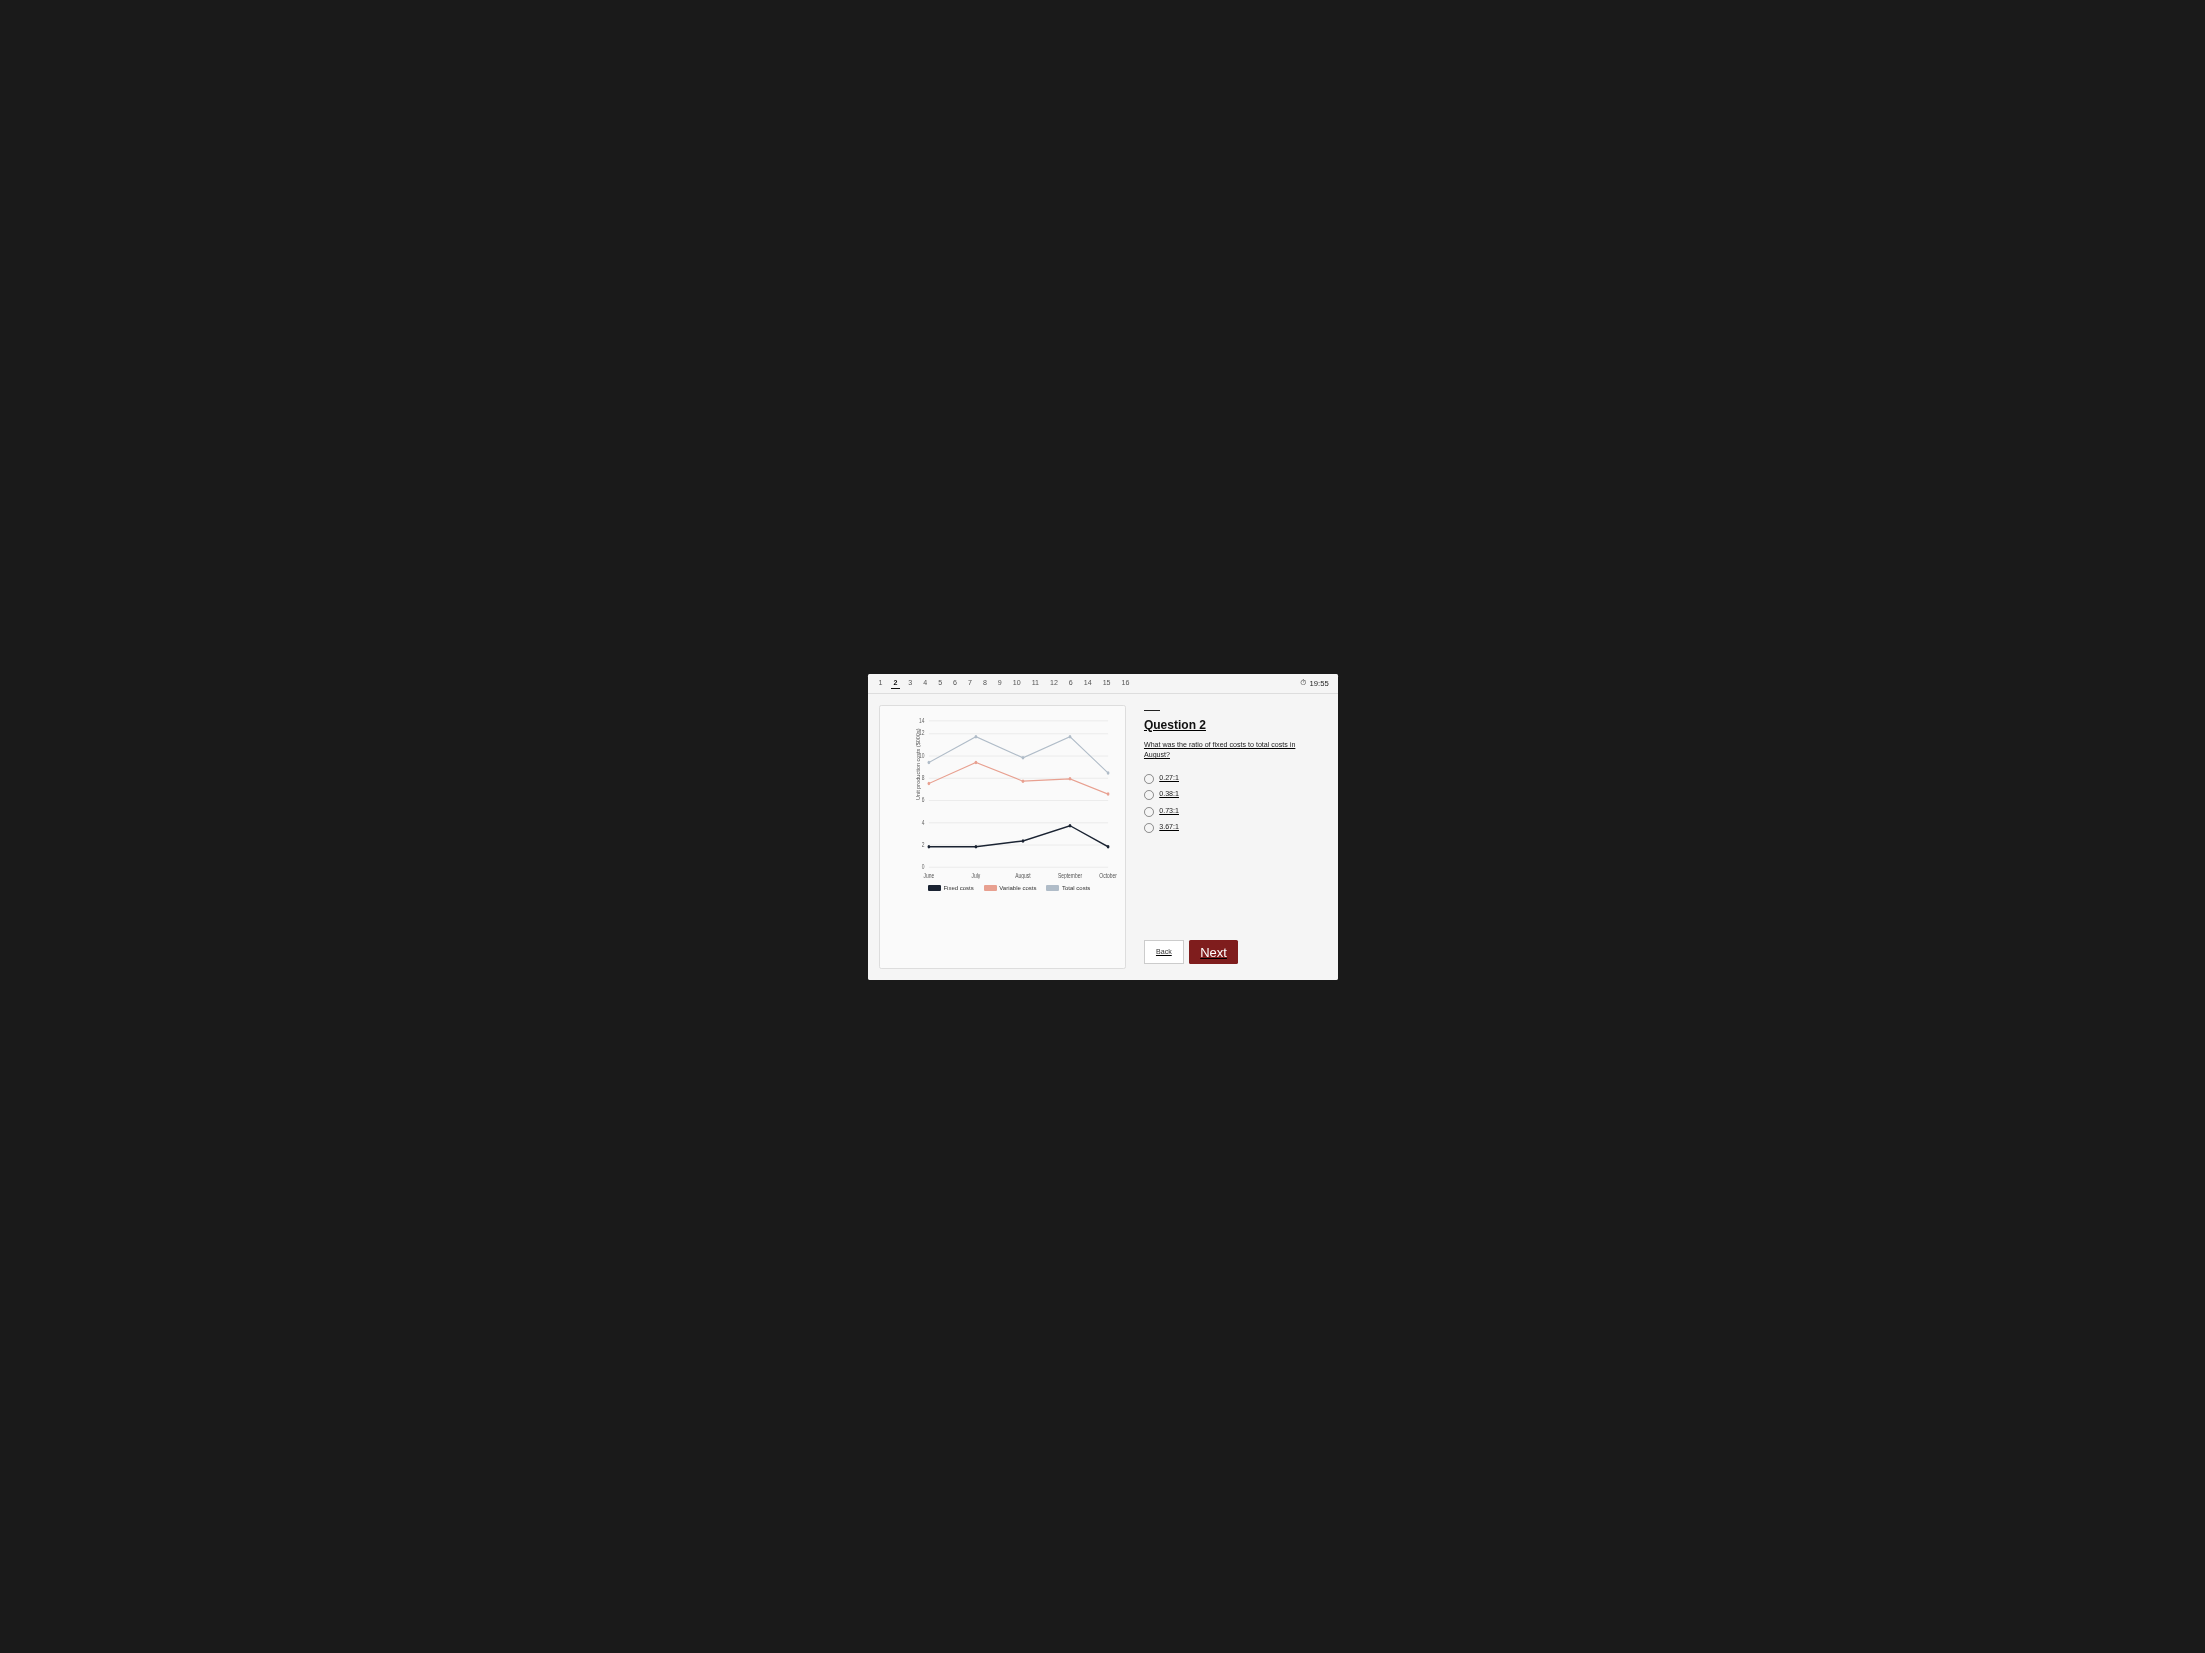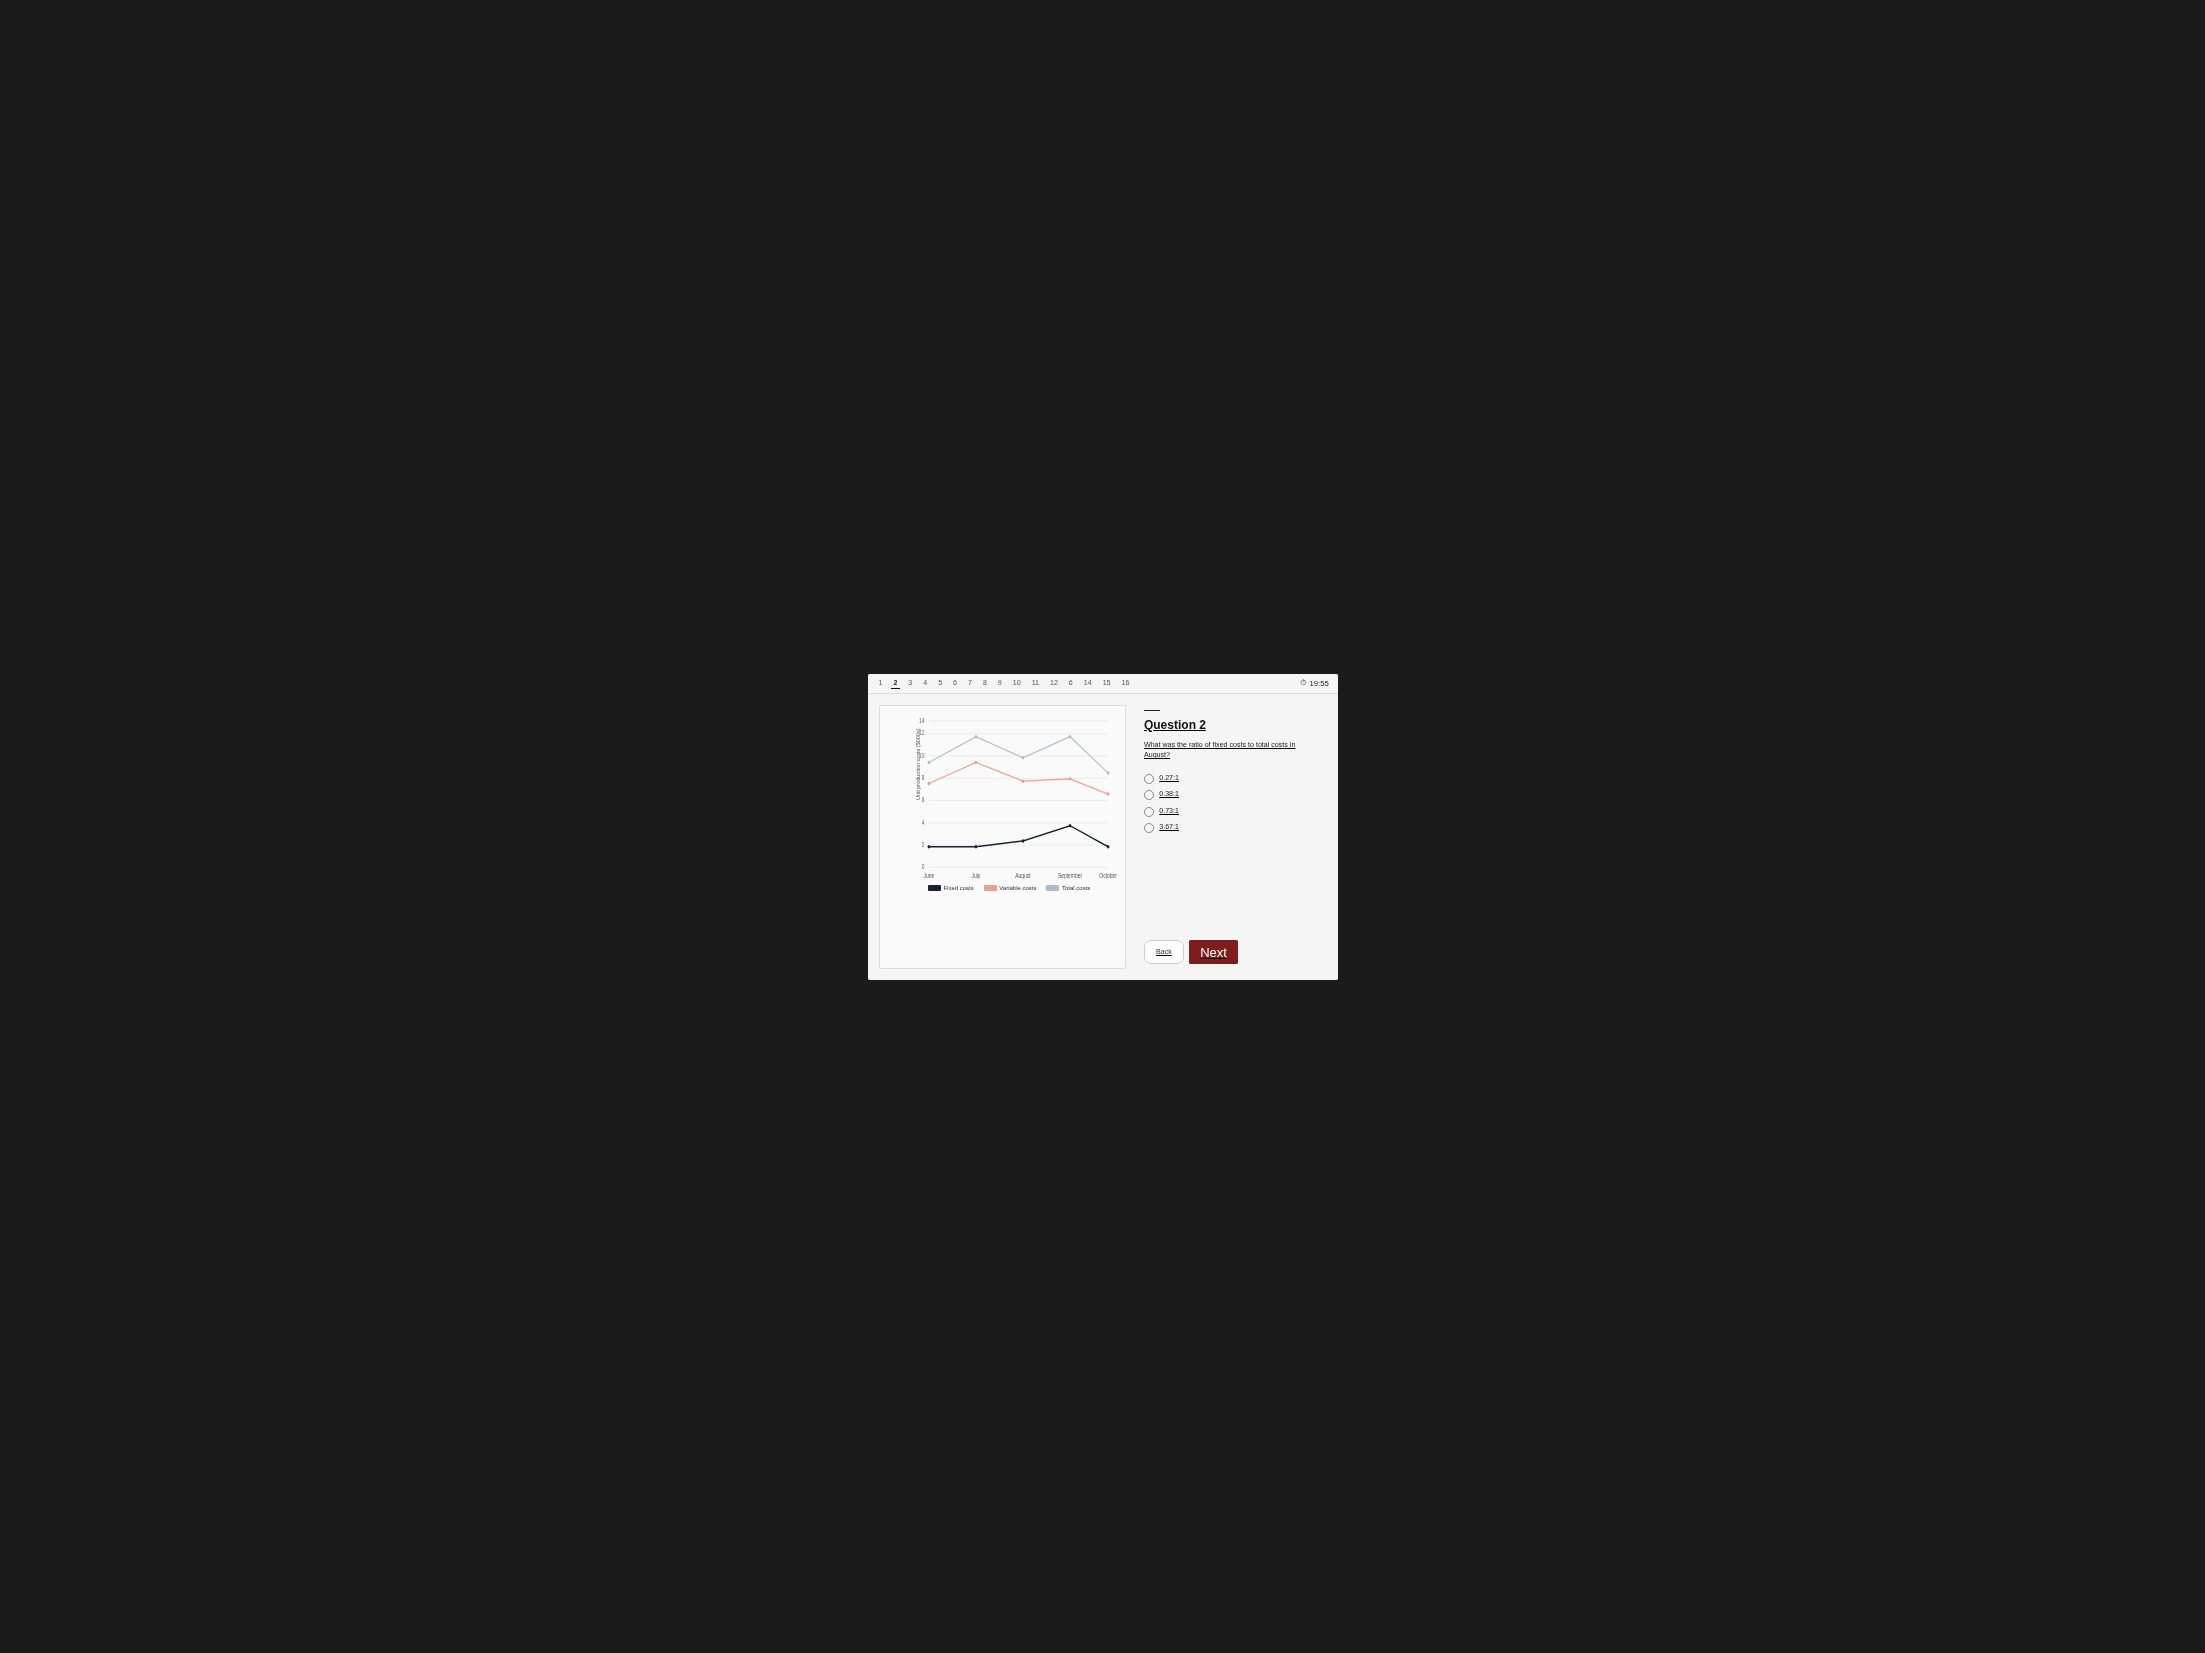--- a/index.html
+++ b/index.html
@@ -163,21 +163,21 @@
     .button-row {
       display: flex;
       gap: 5.5px;
       margin-top: auto;
     }
     .btn-back {
       padding: 5px 11px;
       font-size: 7.1px;
       background: white;
       border: 0.5px solid #ccc;
-      border-radius: 7px;
+      border-radius: 0;
       cursor: pointer;
       color: #333;
     }
     .btn-next {
       padding: 4.4px 11px;
       font-size: 13px;
       background: #7f1d1d;
       border: none;
       border-radius: 1.6px;
       cursor: pointer;

